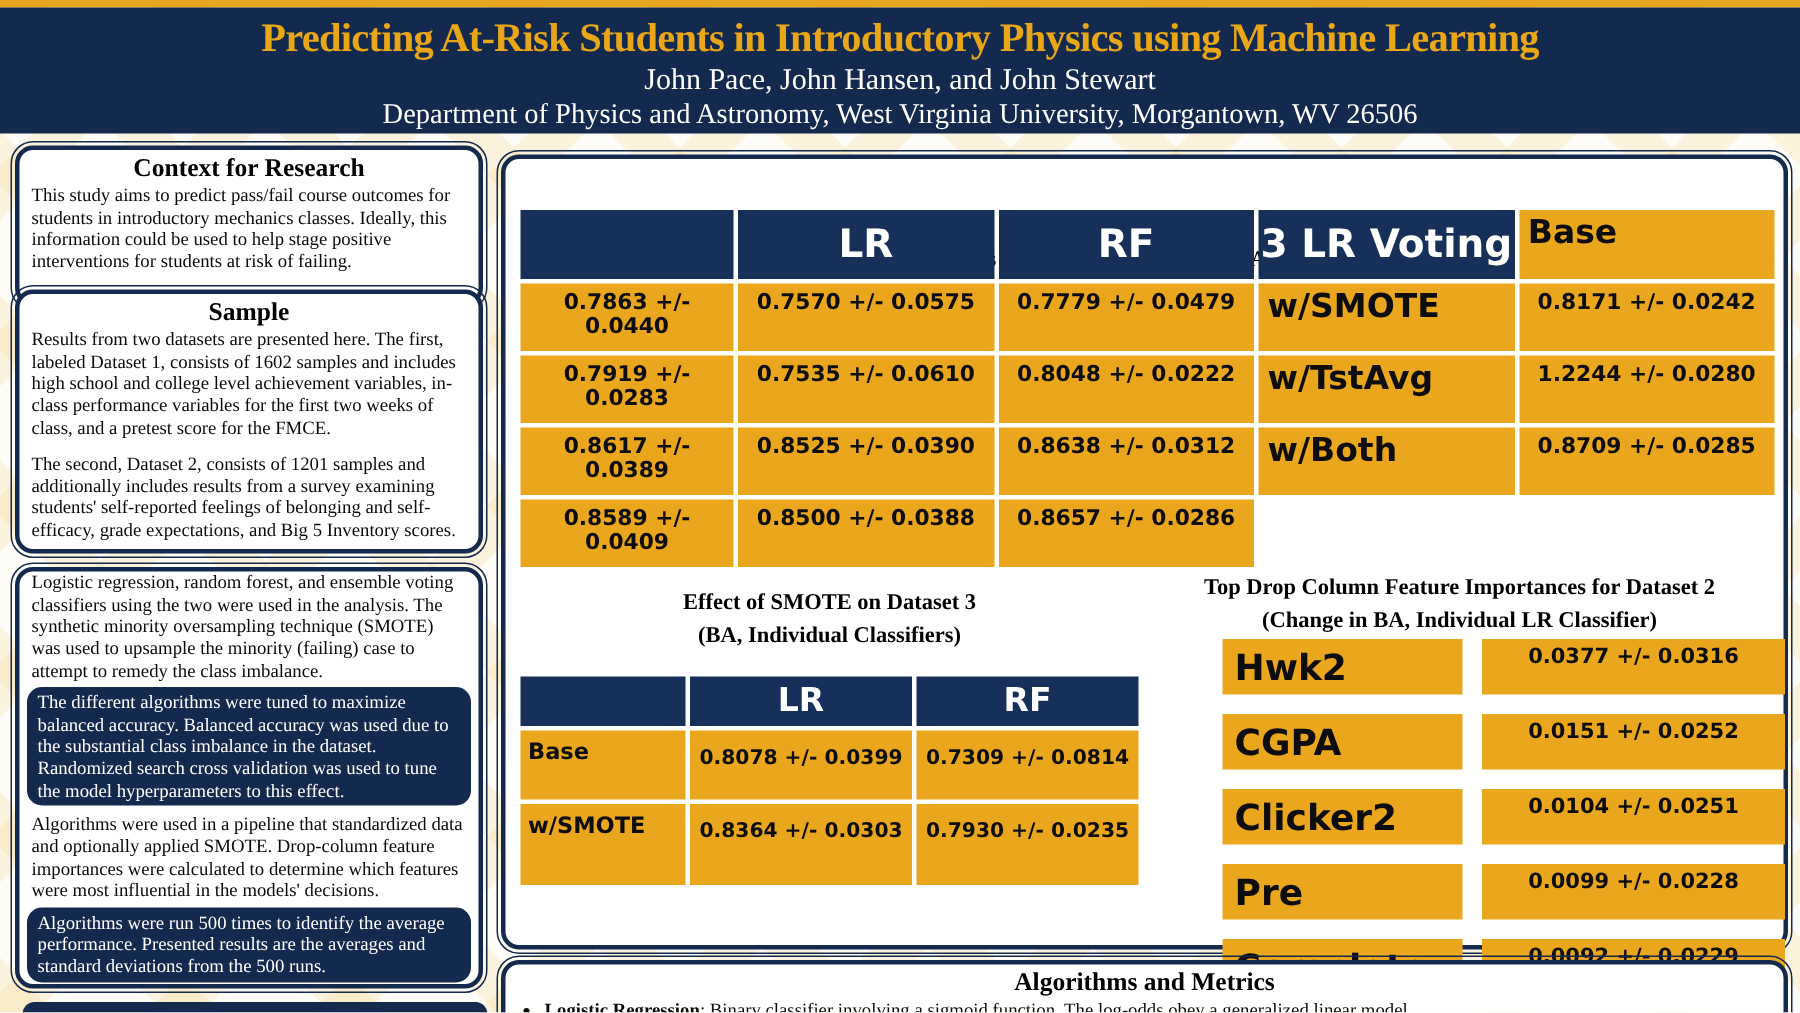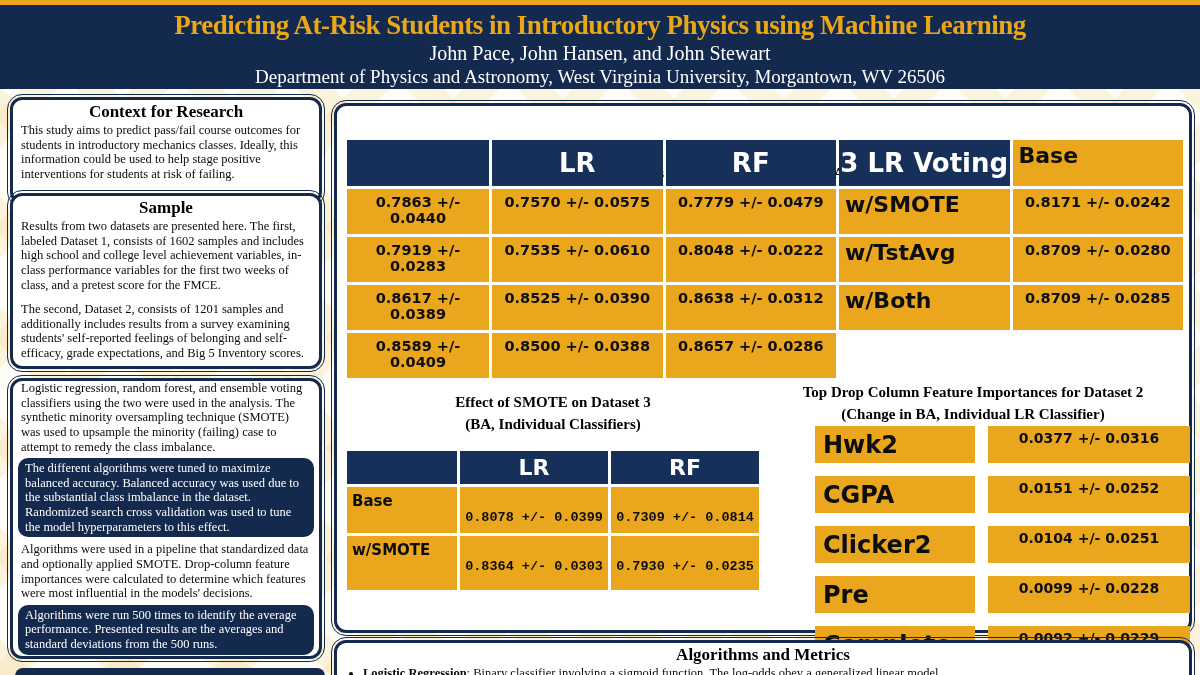--- a/index.html
+++ b/index.html
@@ -74,21 +74,21 @@
   .main-grid .vc { font-size:14.5px; text-align:center; padding-top:5px; }
 
   .sub-grid {
     left:10px; top:345px; width:412px;
     grid-template-columns:110px 1fr 1fr;
     grid-template-rows:33px 46px 54px;
     gap:3px;
   }
   .sub-grid .hc { font-size:22px; }
   .sub-grid .lc { font-size:15px; padding:5px 0 0 5px; }
-  .sub-grid .vc { font-size:13.5px; text-align:center; padding-top:23px;font-family:Liberation Mono, monospace; }
+  .sub-grid .vc { font-size:13.5px; text-align:center; padding-top:10px; }
 
   .feat-grid {
     left:478px; top:320px; width:375px;
     grid-template-columns:160px 1fr;
     grid-template-rows:repeat(5, 37px);
     gap:13px;
   }
   .feat-grid .lc { font-size:24px; padding-left:8px; display:flex; align-items:center; }
   .feat-grid .vc { font-size:14px; text-align:center; padding-top:4px; }
 
@@ -145,21 +145,21 @@
       <div class="vc">0.7570 +/- 0.0575</div>
       <div class="vc">0.7779 +/- 0.0479</div>
 
       <div class="lc">w/SMOTE</div>
       <div class="vc">0.8171 +/- 0.0242</div>
       <div class="vc">0.7919 +/- 0.0283</div>
       <div class="vc">0.7535 +/- 0.0610</div>
       <div class="vc">0.8048 +/- 0.0222</div>
 
       <div class="lc">w/TstAvg</div>
-      <div class="vc">0.8709 +/- 0.0280</div>
+      <div class="vc">1.2244 +/- 0.0280</div>
       <div class="vc">0.8617 +/- 0.0389</div>
       <div class="vc">0.8525 +/- 0.0390</div>
       <div class="vc">0.8638 +/- 0.0312</div>
 
       <div class="lc">w/Both</div>
       <div class="vc">0.8709 +/- 0.0285</div>
       <div class="vc">0.8589 +/- 0.0409</div>
       <div class="vc">0.8500 +/- 0.0388</div>
       <div class="vc">0.8657 +/- 0.0286</div>
     </div>

